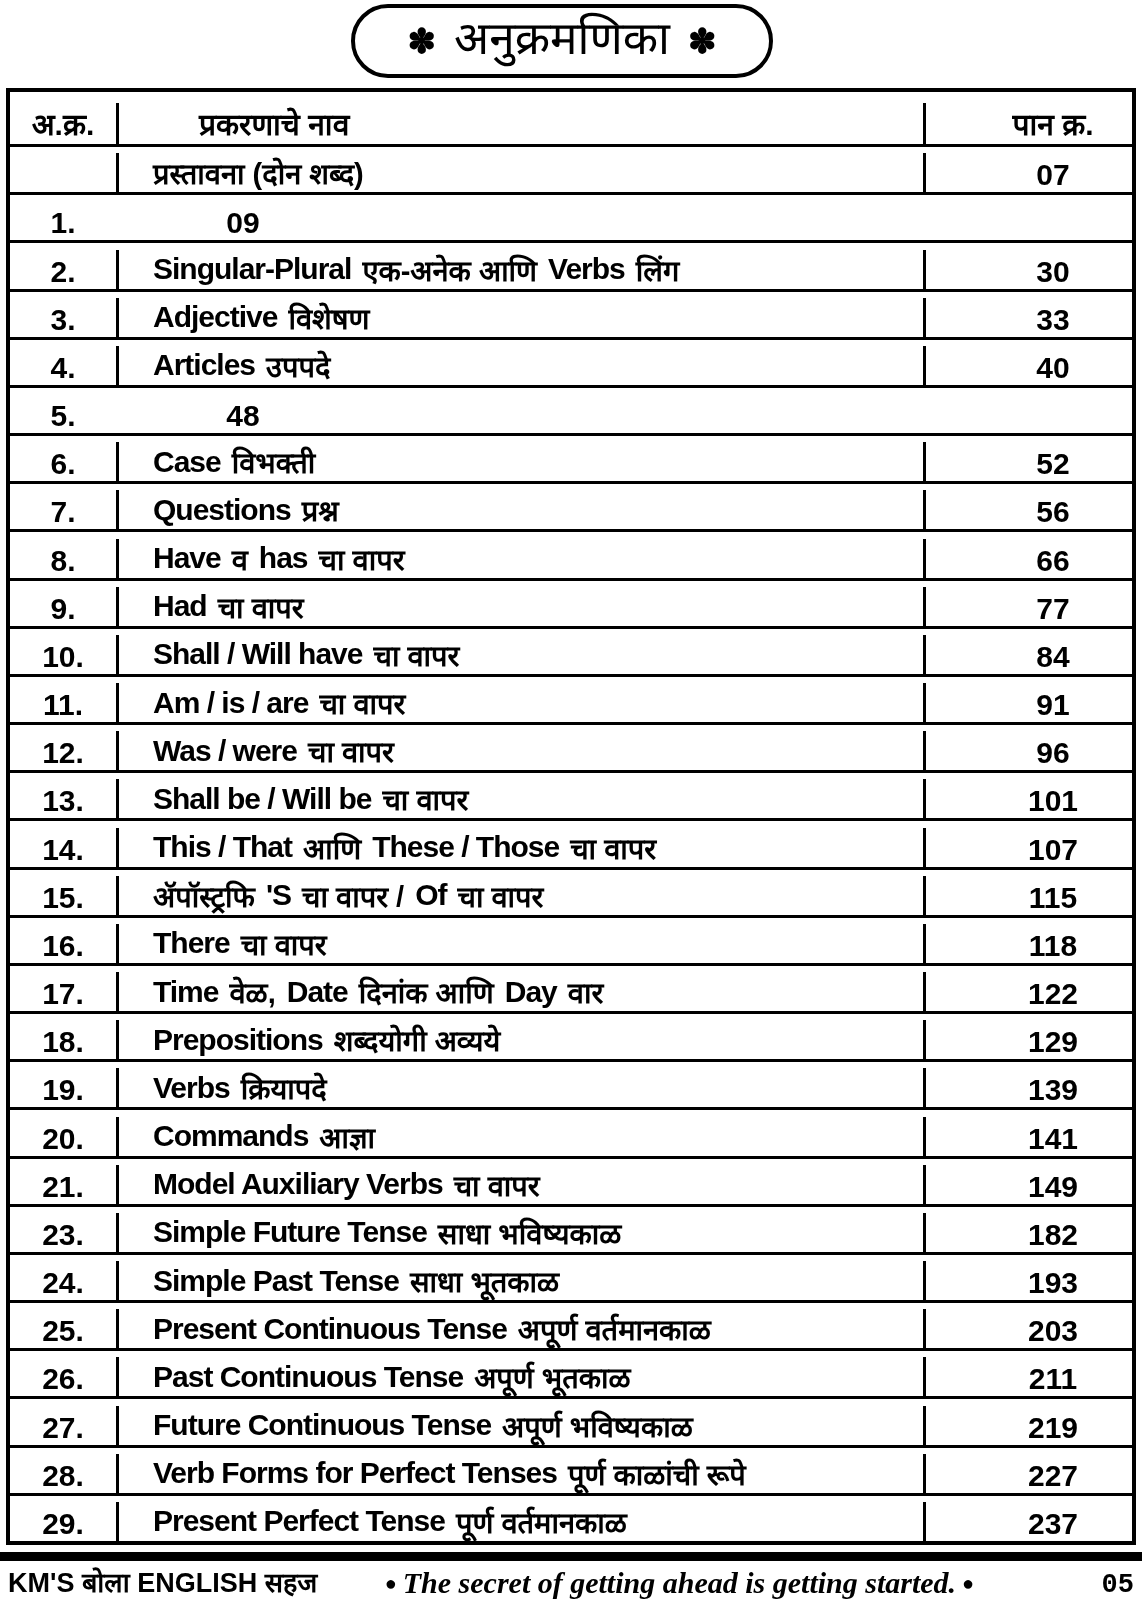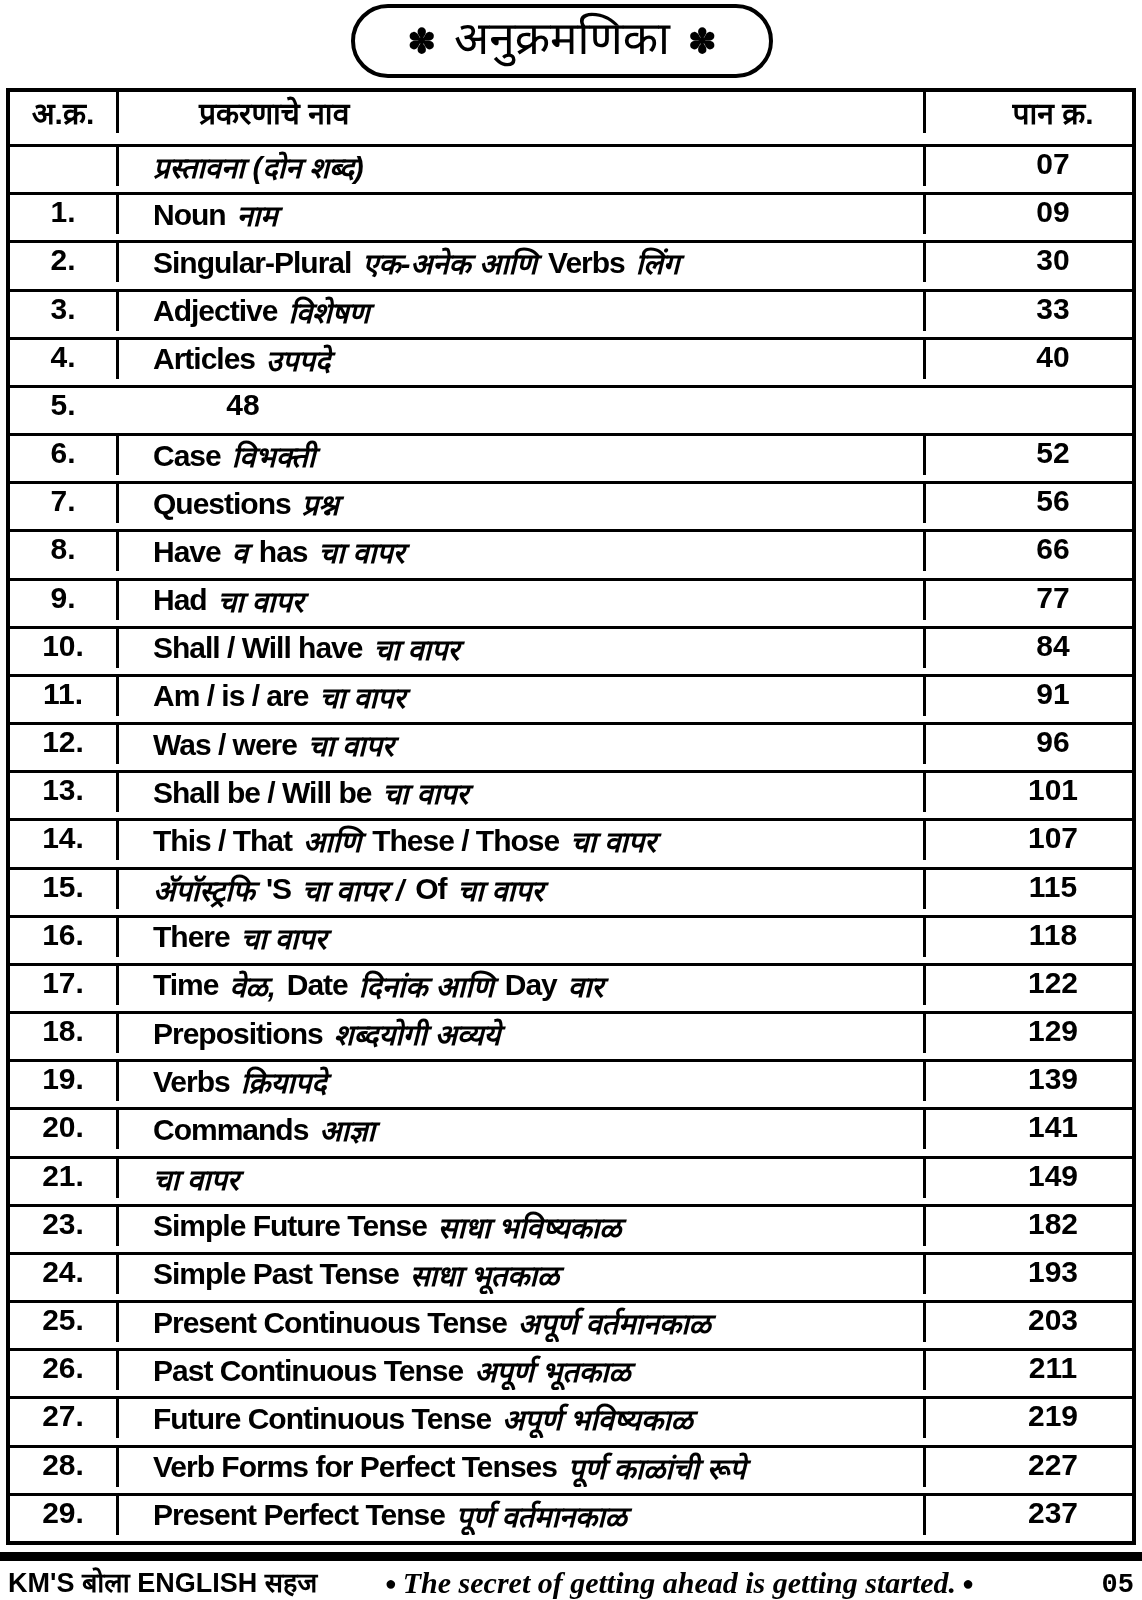--- a/index.html
+++ b/index.html
@@ -42,21 +42,21 @@
     width: 1130px; height: 1457px;
     box-sizing: border-box;
     border: 4px solid #000;
     display: flex;
     flex-direction: column;
     background: #fff;
   }
   .row {
     display: flex;
     flex: 1;
-    align-items: flex-start;
+    align-items: flex-end;
     min-height: 0;
   }
   .row + .row { border-top: 3px solid #000; }
   .row.header { flex: none; height: 52px; }
   .cell {
     display: flex;
     align-items: center;
     justify-content: center;
     box-sizing: border-box;
     white-space: nowrap;
@@ -79,21 +79,21 @@
   .cell.pg {
     width: 158px;
     font-size: 30px;
     font-weight: bold;
     flex: none;
     margin-left: 48px;
   }
   .row.header .cell { font-size: 30px; font-weight: bold; }
   .row.header .cell.name { padding-left: 80px; }
   .seg-en { font-size: 30px; font-weight: bold; letter-spacing: -1px; }
-  .seg-mr { font-size: 29px; font-weight: bold; font-style: italic; }
+  .seg-mr { font-size: 29px; font-weight: bold; }
 
   
   .footer-rule {
     position: absolute;
     left: 0; top: 1552px;
     width: 1142px; height: 9px;
     background: #000;
   }
   .footer {
     position: absolute;
@@ -154,24 +154,20 @@
   <div class="row">
     <div class="cell sr"></div>
     <div class="cell name">
           <span class="seg-mr">प्रस्तावना (दोन शब्द)</span>
         </div>
     <div class="cell pg">07</div>
   </div>
 
   <div class="row">
     <div class="cell sr">1.</div>
-    <div class="cell name">
-          <span class="seg-en">Noun</span>
-          <span class="seg-mr">नाम</span>
-        </div>
     <div class="cell pg">09</div>
   </div>
 
   <div class="row">
     <div class="cell sr">2.</div>
     <div class="cell name">
           <span class="seg-en">Singular-Plural</span>
           <span class="seg-mr">एक-अनेक आणि</span>
           <span class="seg-en">Verbs</span>
           <span class="seg-mr">लिंग</span>
@@ -344,20 +340,21 @@
     <div class="cell name">
           <span class="seg-en">Commands</span>
           <span class="seg-mr">आज्ञा</span>
         </div>
     <div class="cell pg">141</div>
   </div>
 
   <div class="row">
     <div class="cell sr">21.</div>
     <div class="cell name">
+          <span class="seg-en">Model Auxiliary Verbs</span>
           <span class="seg-mr">चा वापर</span>
         </div>
     <div class="cell pg">149</div>
   </div>
 
 
   <div class="row">
     <div class="cell sr">23.</div>
     <div class="cell name">
           <span class="seg-en">Simple Future Tense</span>

